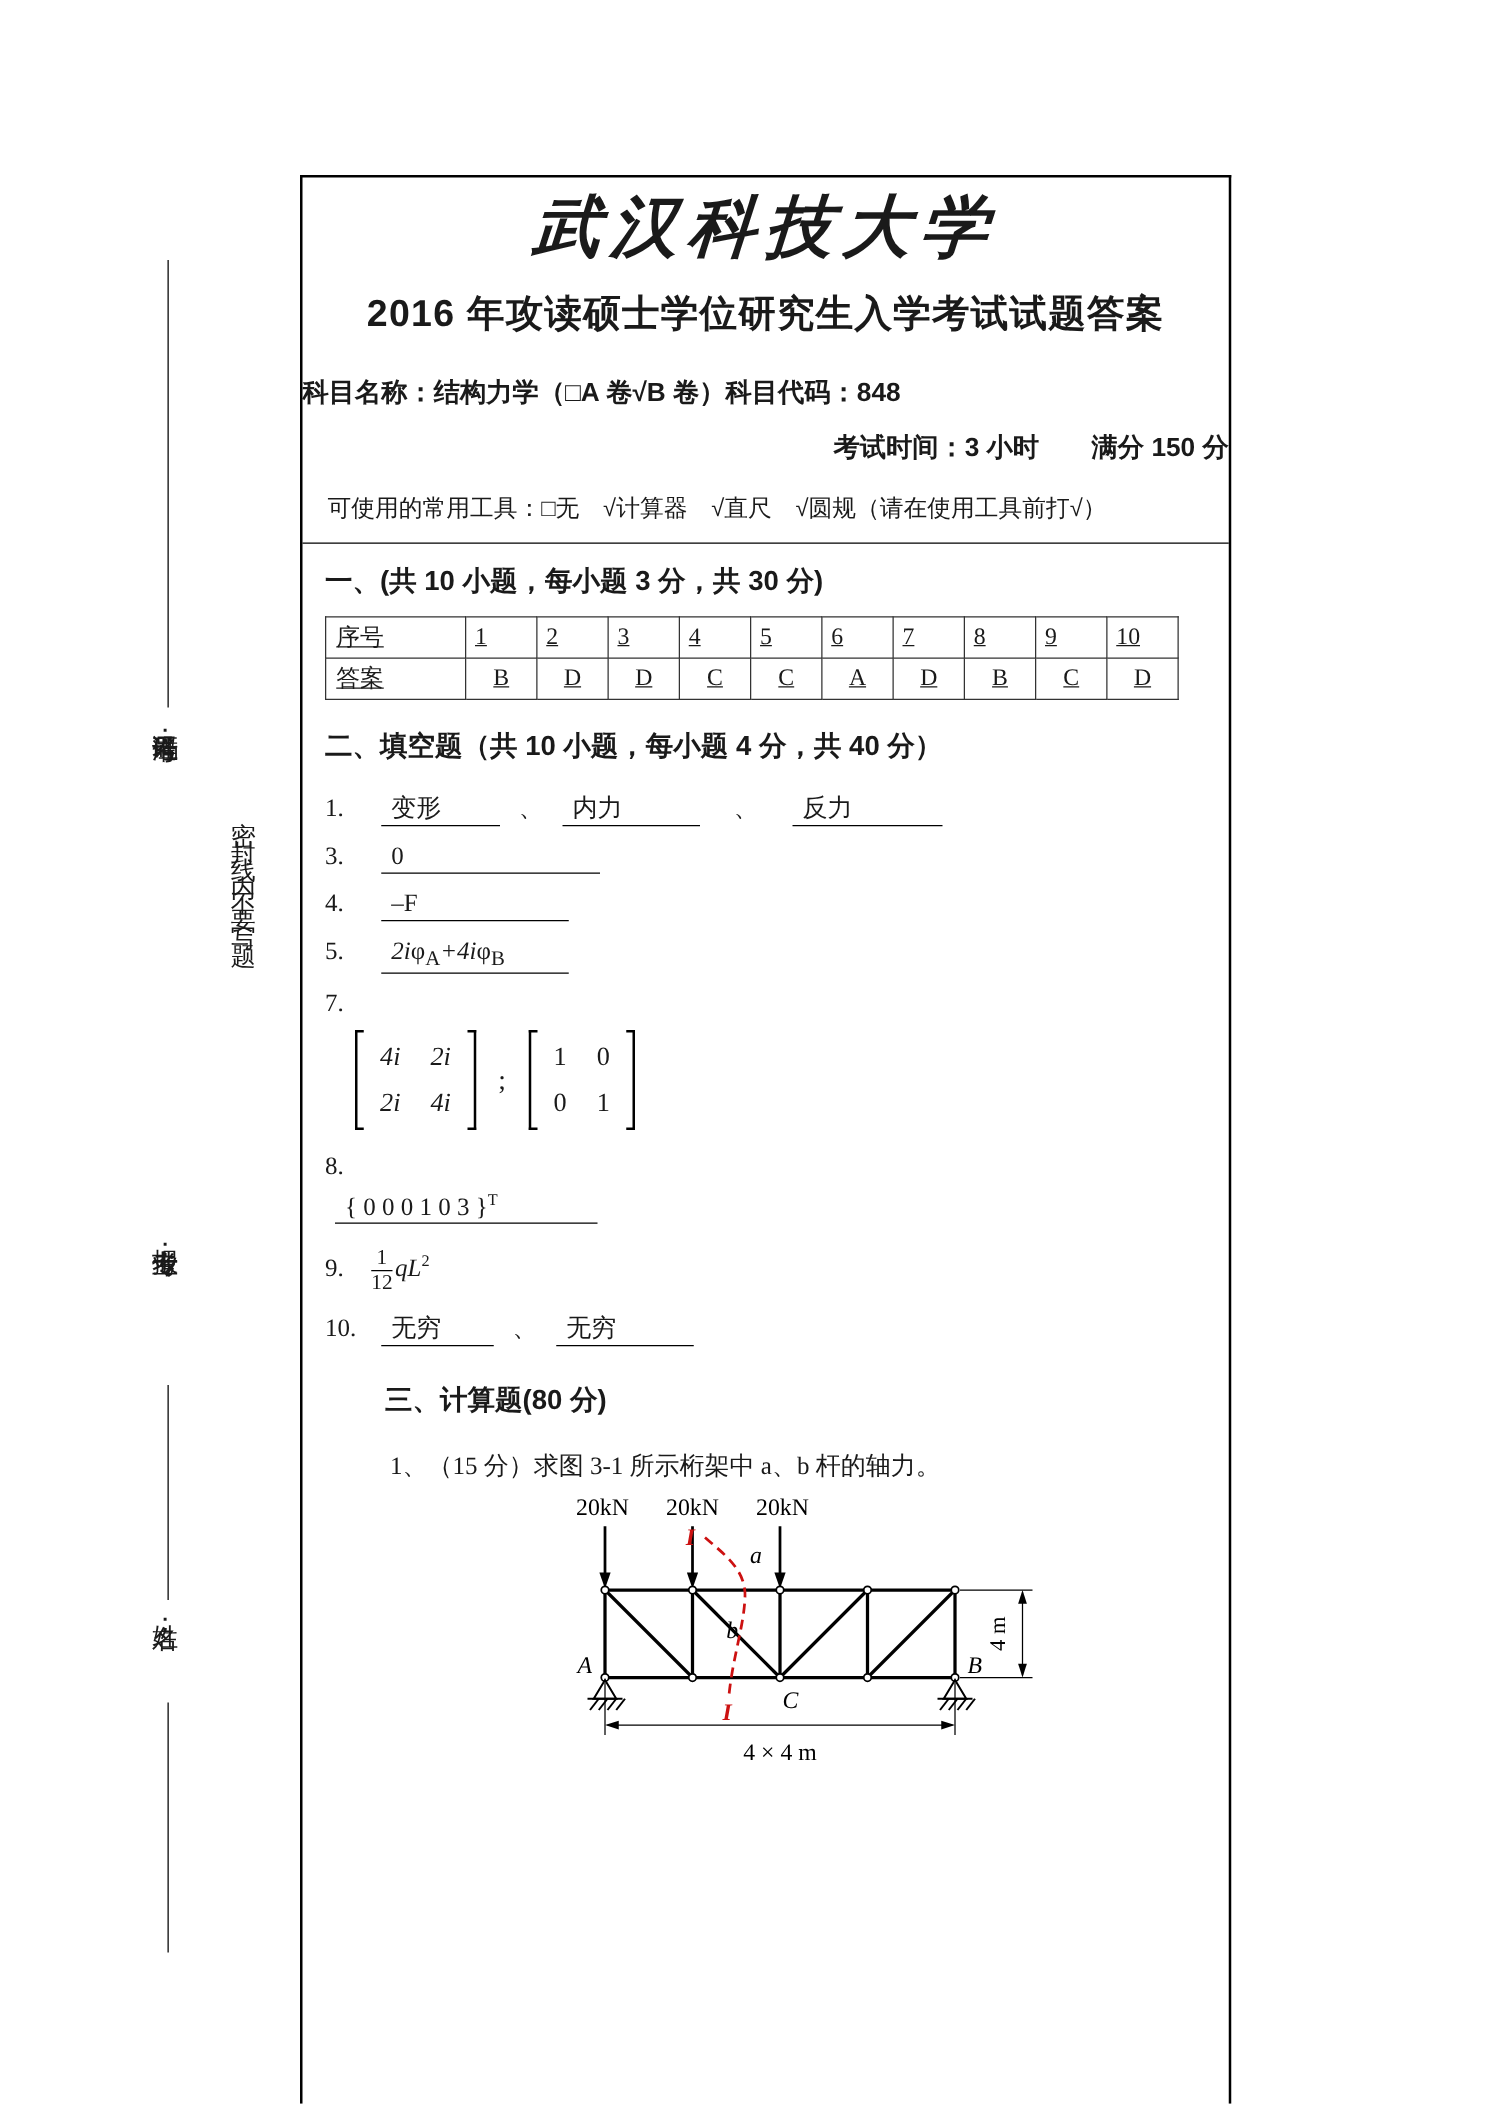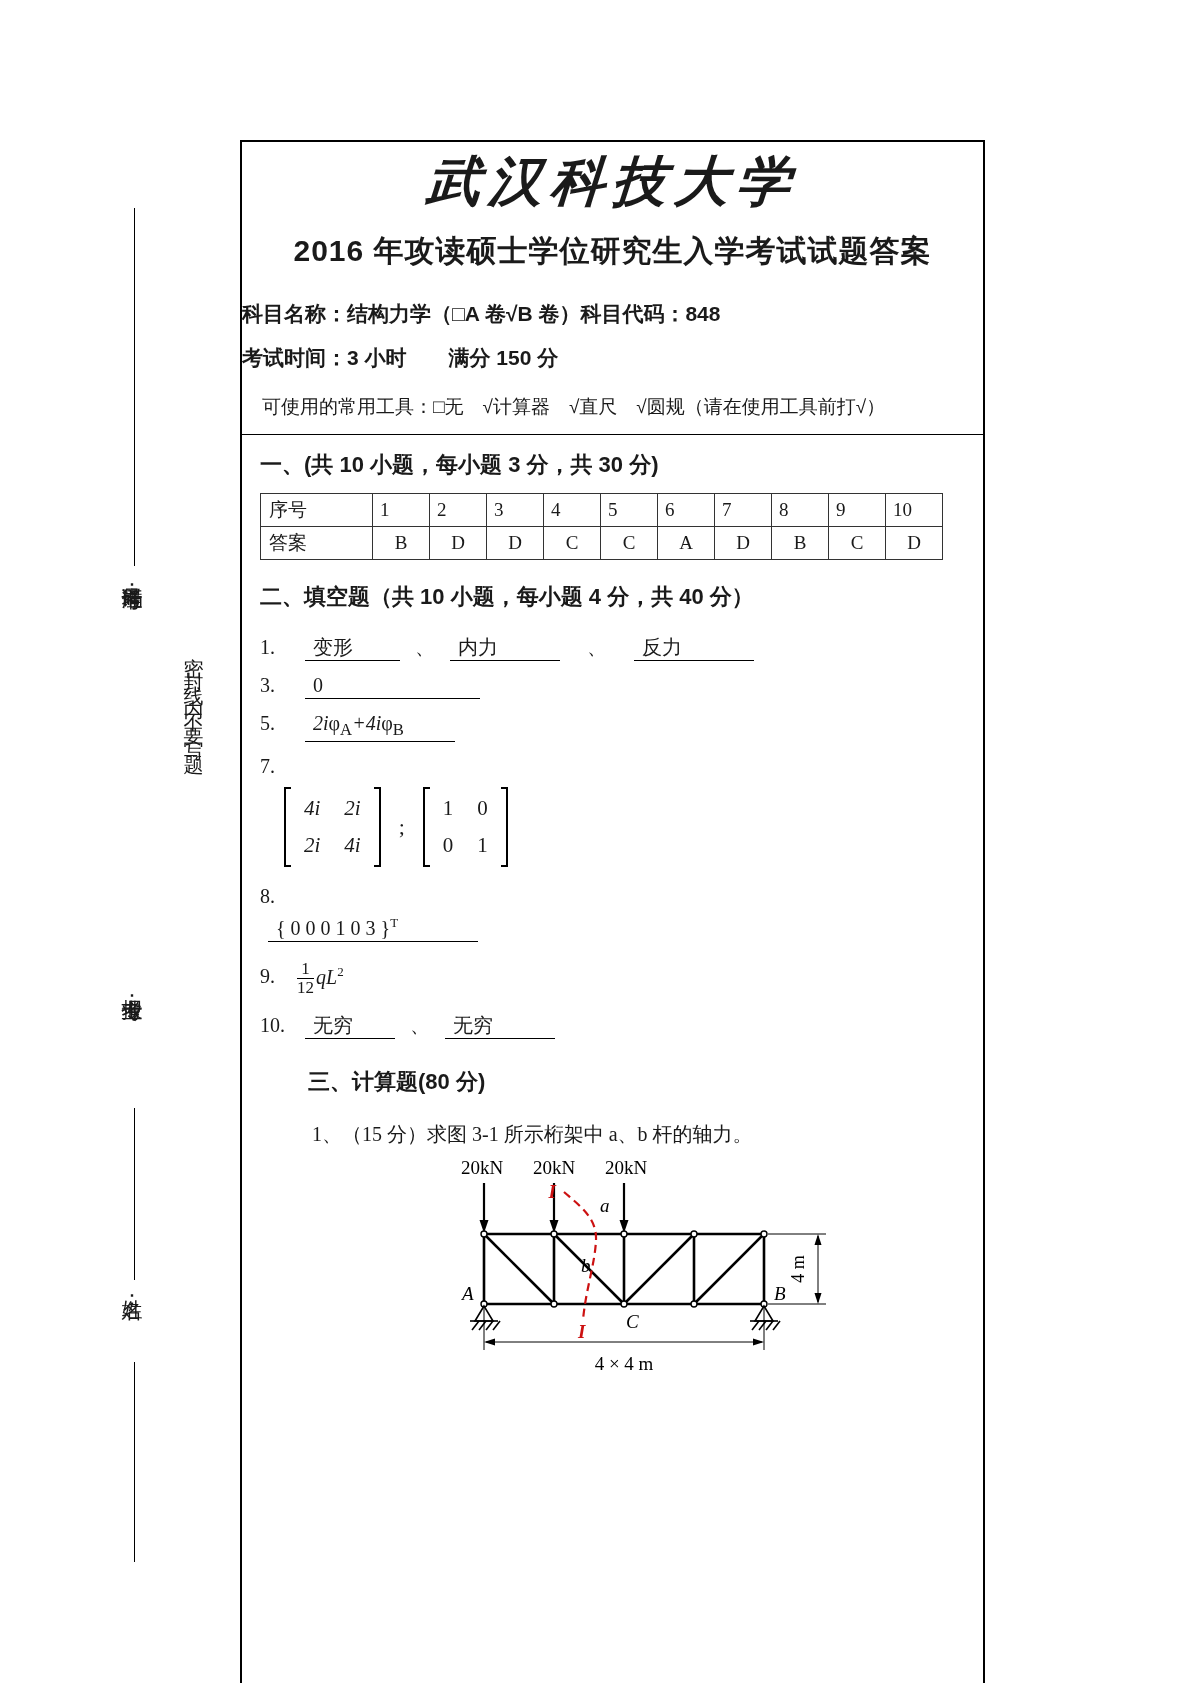--- a/index.html
+++ b/index.html
@@ -21,31 +21,31 @@
   .sheet { position:absolute; left:240px; top:140px; width:745px; height:1543px;
            border:2px solid #000; border-bottom:none; background:#fff; }
 
   .calligraphy { text-align:center; margin-top:4px; font-family:"DejaVu Serif", serif;
                  font-style:italic; font-weight:bold; font-size:54px; letter-spacing:8px;
                  transform:skewX(-4deg); }
   .main-title { text-align:center; margin-top:12px; font-family:"Liberation Sans", sans-serif;
                 font-weight:bold; font-size:30px; letter-spacing:1px; }
   .sub-line  { text-align:left; margin-top:28px; font-family:"Liberation Sans", sans-serif;
                font-weight:bold; font-size:21px; }
-  .time-line { text-align:left; margin-top:16px; font-family:"Liberation Sans", sans-serif;
+  .time-line { text-align:right; margin-top:16px; font-family:"Liberation Sans", sans-serif;
                font-weight:bold; font-size:21px; }
   .tools-line { margin:22px 0 0 20px; font-family:"Liberation Sans", sans-serif;
                 font-weight:normal; font-size:19px; }
   .header-rule { margin-top:14px; border-top:1.5px solid #000; }
 
   .sec-heading { font-family:"Liberation Sans", sans-serif; font-weight:bold;
                  font-size:22px; margin:15px 0 0 18px; }
 
   table.ans-table { border-collapse:collapse; margin:13px 0 0 18px; }
-  table.ans-table td { border:1.3px solid #333; height:33px; font-size:19px; }
+  table.ans-table td { border:1.3px solid #333; height:33px; font-size:19px;text-decoration:underline; }
   td.lbl { width:112px; padding-left:8px; }
   td.numc { width:57px; padding-left:7px; }
   td.ansc { width:57px; text-align:center; }
 
   .fill-item { margin:11px 0 0 18px; font-size:20px; line-height:1.3; }
   .fill-item .no { display:inline-block; width:40px; }
   .blank { display:inline-block; border-bottom:1.4px solid #000; 
            padding:0 8px; min-width:70px; }
   .sep { display:inline-block; margin:0 10px; }
 
@@ -135,20 +135,24 @@
     <span class="sep" style="margin:0 22px;">、</span>
     <span class="blank" style="min-width:120px;">反力</span>
   </div>
 
 
   <div class="fill-item">
     <span class="no">3.</span>
     <span class="blank" style="min-width:175px;">0</span>
   </div>
 
+  <div class="fill-item">
+    <span class="no">4.</span>
+    <span class="blank" style="min-width:150px; text-align:left;">–F</span>
+  </div>
 
   <div class="fill-item">
     <span class="no">5.</span>
     <span class="blank" style="min-width:150px;"><i>2i</i><span>φ</span><sub>A</sub><i>+4i</i><span>φ</span><sub>B</sub></span>
   </div>
 
 
   <div class="fill-item">
     <span class="no">7.</span>
   </div>

